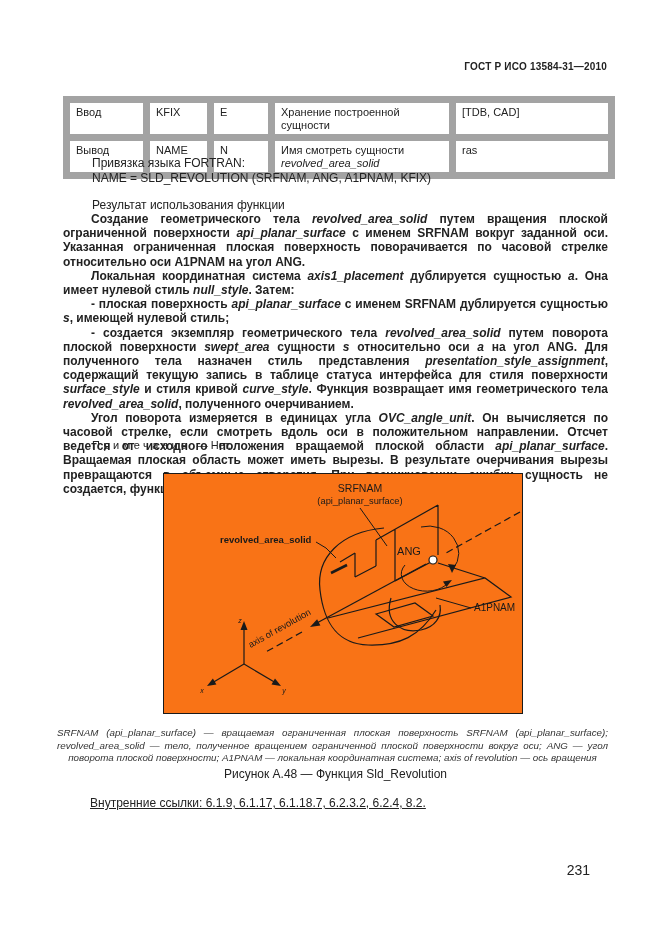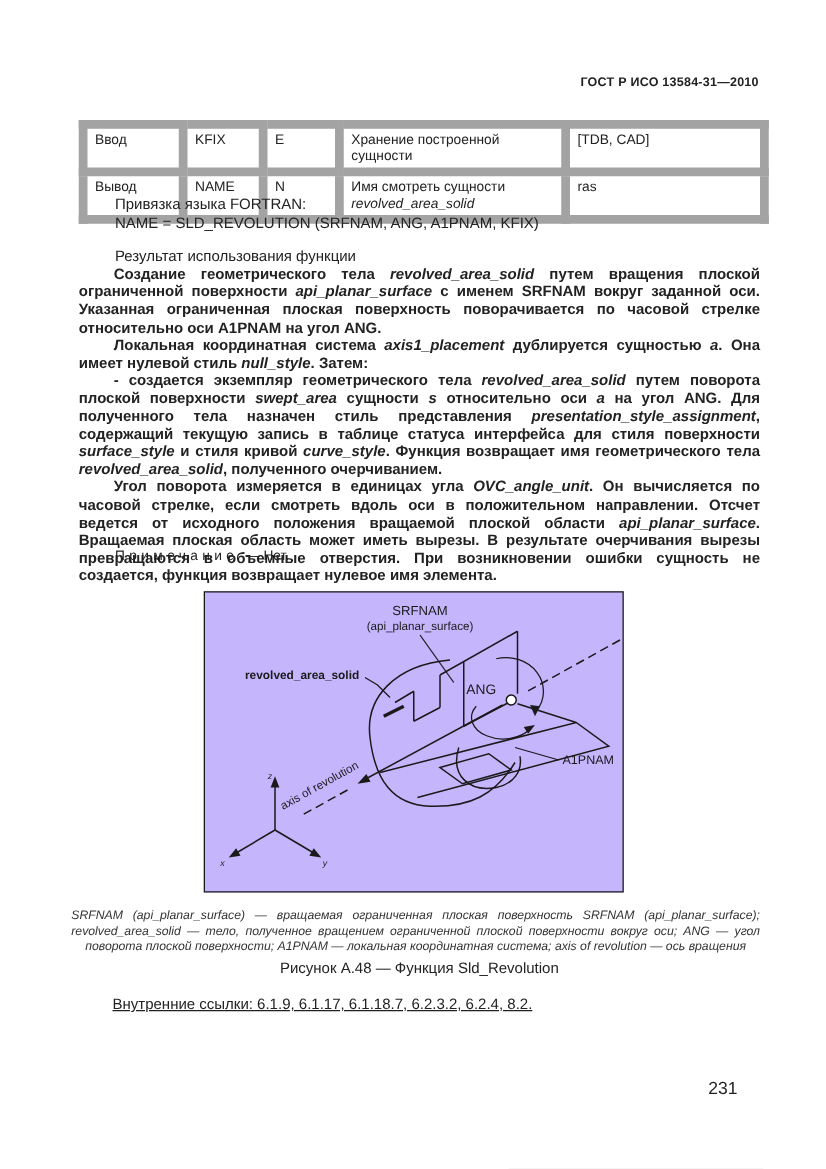--- a/index.html
+++ b/index.html
@@ -18,21 +18,21 @@
   }
   .fortran{position:absolute;top:156px;left:92px;font-size:12px;line-height:14.5px;}
   .result{position:absolute;top:198px;left:92px;font-size:12px;}
   .paras{position:absolute;top:212px;left:63px;width:545px;font-size:12px;line-height:14.2px;}
   .paras p{margin:0;text-indent:28px;text-align:justify;font-weight:bold;}
   .note{position:absolute;top:439px;left:92px;font-size:11px;}
   .note .sp{letter-spacing:3.5px;}
   .note .rest{margin-left:6px;}
   .figure{
     position:absolute;top:473px;left:163px;width:334px;height:239px;
-    border:1.2px solid #1a1a1a;background:#c4b5fd;
+    border:1.2px solid #1a1a1a;background:#f97316;padding-left:24px;
   }
   .caption{
     position:absolute;top:727px;left:57px;width:551px;
     font-size:9.8px;font-style:italic;line-height:12.6px;color:#333;
     text-align:justify;text-align-last:center;
   }
   .figtitle{position:absolute;top:767px;left:63px;width:545px;text-align:center;font-size:12px;}
   .links{position:absolute;top:796px;left:90px;font-size:12px;text-decoration:underline;}
   .pagenum{position:absolute;top:862px;right:71px;font-size:14px;}
   svg text{font-family:"Liberation Sans",sans-serif;fill:#1a1a1a;}
@@ -77,20 +77,21 @@
   <div class="fortran">
     <div>Привязка языка FORTRAN:</div>
     <div>NAME = SLD_REVOLUTION (SRFNAM, ANG, A1PNAM, KFIX)</div>
   </div>
 
   <div class="result">Результат использования функции</div>
 
   <div class="paras">
     <p><span>Создание геометрического тела </span><i>revolved_area_solid</i><span> путем вращения плоской ограниченной поверхности </span><i>api_planar_surface</i><span> с именем SRFNAM вокруг заданной оси. Указанная ограниченная плоская поверхность поворачивается по часовой стрелке относительно оси A1PNAM на угол ANG.</span></p>
     <p><span>Локальная координатная система </span><i>axis1_placement</i><span> дублируется сущностью </span><i>а</i><span>. Она имеет нулевой стиль </span><i>null_style</i><span>. Затем:</span></p>
+    <p><span>- плоская поверхность </span><i>api_planar_surface</i><span> с именем SRFNAM дублируется сущностью </span><i>s</i><span>, имеющей нулевой стиль;</span></p>
     <p><span>- создается экземпляр геометрического тела </span><i>revolved_area_solid</i><span> путем поворота плоской поверхности </span><i>swept_area</i><span> сущности </span><i>s</i><span> относительно оси </span><i>а</i><span> на угол ANG. Для полученного тела назначен стиль представления </span><i>presentation_style_assignment</i><span>, содержащий текущую запись в таблице статуса интерфейса для стиля поверхности </span><i>surface_style</i><span> и стиля кривой </span><i>curve_style</i><span>. Функция возвращает имя геометрического тела </span><i>revolved_area_solid</i><span>, полученного очерчиванием.</span></p>
     <p><span>Угол поворота измеряется в единицах угла </span><i>OVC_angle_unit</i><span>. Он вычисляется по часовой стрелке, если смотреть вдоль оси в положительном направлении. Отсчет ведется от исходного положения вращаемой плоской области </span><i>api_planar_surface</i><span>. Вращаемая плоская область может иметь вырезы. В результате очерчивания вырезы превращаются в объемные отверстия. При возникновении ошибки сущность не создается, функция возвращает нулевое имя элемента.</span></p>
   </div>
 
   <div class="note">
     <span class="sp">Примечание</span><span class="rest">—  Нет.</span>
   </div>
 
   <div class="figure">
     <svg viewBox="0 0 334 239" width="334" height="239">

